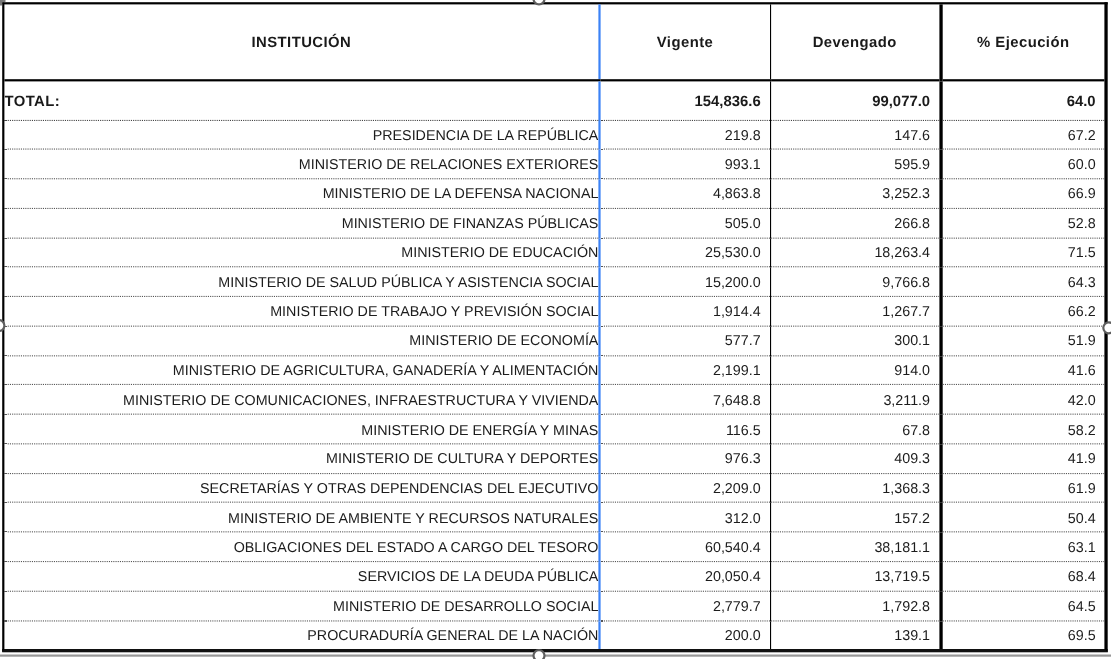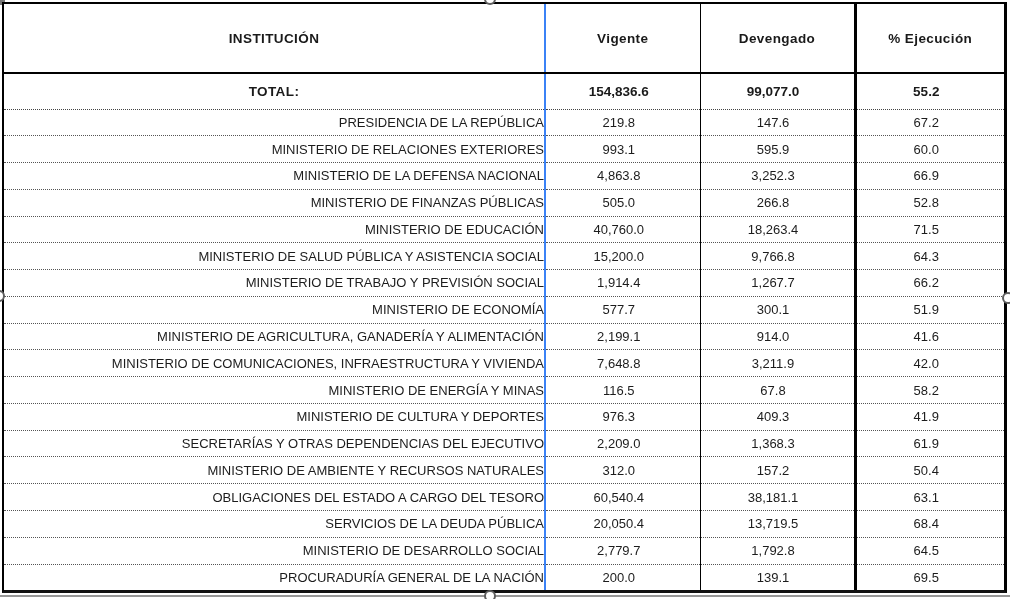--- a/index.html
+++ b/index.html
@@ -35,30 +35,30 @@
   }
   .col-vigente    { border-left: 2px solid #3b82f6; }
   .col-devengado  { border-left: 1px solid #000; }
   .col-pct        { border-left: 3px solid #000; }
   .total-row { height: 36px; }
   .total-row td {
     font-size: 13.5px; font-weight: bold;
     vertical-align: middle;
     border-bottom: 1px dotted #444;
   }
-  .total-label { text-align: center; letter-spacing: 0.4px; }
+  .total-label { text-align: left; letter-spacing: 0.4px; }
   .data-row td {
     font-size: 13px;
     color: #1c1c1c;
     vertical-align: middle;
     border-bottom: 1px dotted #555;
   }
   .data-row:last-child td { border-bottom: none; }
   .cell-name { text-align: right; padding-left: 18px; }
-  .cell-num  { text-align: center; padding-right: 8px; }
+  .cell-num  { text-align: right; padding-right: 8px; }
   
   .sel-bottom-line {
     position: absolute; left: 0; top: 595px;
     width: 1010px; height: 2px;
     background: #979797;
   }
   .sel-corner-tl {
     position: absolute; left: 0; top: 0;
     width: 5px; height: 5px;
     box-sizing: border-box;
@@ -97,21 +97,21 @@
           <th class="col-vigente">Vigente</th>
           <th class="col-devengado">Devengado</th>
           <th class="col-pct">% Ejecución</th>
         </tr>
       </thead>
       <tbody>
         <tr class="total-row">
           <td class="total-label">TOTAL:</td>
           <td class="cell-num col-vigente">154,836.6</td>
           <td class="cell-num col-devengado">99,077.0</td>
-          <td class="cell-num col-pct">55.2</td>
+          <td class="cell-num col-pct">64.0</td>
         </tr>
 
   <tr class="data-row">
     <td class="cell-name">PRESIDENCIA DE LA REPÚBLICA</td>
     <td class="cell-num col-vigente">219.8</td>
     <td class="cell-num col-devengado">147.6</td>
     <td class="cell-num col-pct">67.2</td>
   </tr>
 
   <tr class="data-row">
@@ -131,21 +131,21 @@
 
   <tr class="data-row">
     <td class="cell-name">MINISTERIO DE FINANZAS PÚBLICAS</td>
     <td class="cell-num col-vigente">505.0</td>
     <td class="cell-num col-devengado">266.8</td>
     <td class="cell-num col-pct">52.8</td>
   </tr>
 
   <tr class="data-row">
     <td class="cell-name">MINISTERIO DE EDUCACIÓN</td>
-    <td class="cell-num col-vigente">40,760.0</td>
+    <td class="cell-num col-vigente">25,530.0</td>
     <td class="cell-num col-devengado">18,263.4</td>
     <td class="cell-num col-pct">71.5</td>
   </tr>
 
   <tr class="data-row">
     <td class="cell-name">MINISTERIO DE SALUD PÚBLICA Y ASISTENCIA SOCIAL</td>
     <td class="cell-num col-vigente">15,200.0</td>
     <td class="cell-num col-devengado">9,766.8</td>
     <td class="cell-num col-pct">64.3</td>
   </tr>

